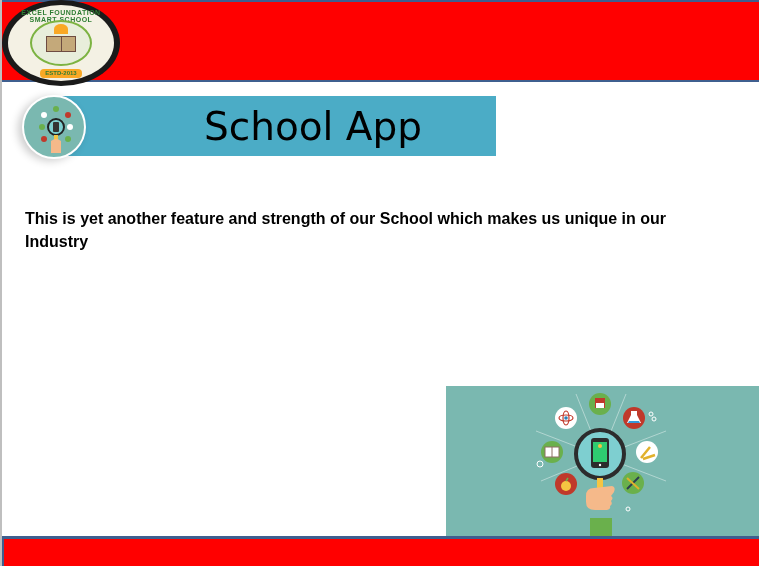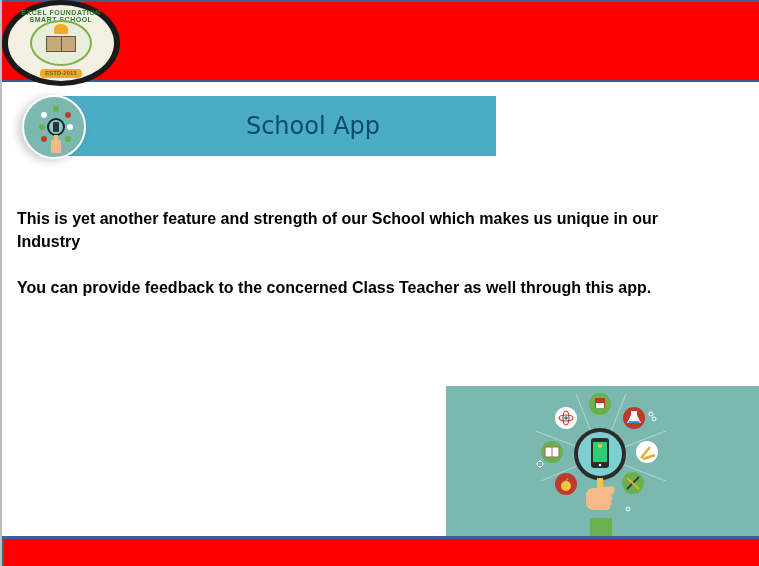--- a/index.html
+++ b/index.html
@@ -25,26 +25,26 @@
     .logo-book { position: absolute; left: 14px; top: 14px; width: 30px; height: 16px; background: #c4a97a;
       border: 1px solid #6d4c41; }
     .logo-book::after { content: ""; position: absolute; left: 14px; top: 0; width: 1px; height: 14px; background: #6d4c41; }
     .logo-sun { position: absolute; left: 22px; top: 2px; width: 14px; height: 10px; border-radius: 50% 50% 0 0;
       background: #f9a825; }
     .logo-estd { position: absolute; bottom: 3px; left: 32px; width: 42px; height: 9px; background: #f9a825;
       border-radius: 4px; font-size: 6px; color: #2e7d32; font-weight: bold; text-align: center; line-height: 9px; }
 
     .title-bar { position: absolute; left: 60px; top: 96px; width: 434px; height: 60px; background: #4bacc6; }
     .title-text { position: absolute; left: 0; top: 0; width: 100%; height: 100%; padding-left: 68px;
-      display: flex; align-items: center; justify-content: center; color: #0c4a6e; font-size: 24px;
+      display: flex; align-items: center; justify-content: center; color: #000000; font-size: 39px;
       font-family: "DejaVu Sans", sans-serif; }
     .title-circle { position: absolute; left: 20px; top: 95px; width: 64px; height: 64px; border-radius: 50%;
       background: #7ab8b0; border: 2px solid #ffffff; box-shadow: -4px 2px 8px rgba(0,0,0,0.2); overflow: hidden; }
 
-    .body-text { position: absolute; left: 15px; top: 207px; width: 700px; color: #000; font-weight: bold;
+    .body-text { position: absolute; left: 23px; top: 207px; width: 700px; color: #000; font-weight: bold;
       font-size: 16px; line-height: 23px; font-family: "Liberation Sans", sans-serif; }
     .para { margin-bottom: 23px; }
 
     .illustration { position: absolute; left: 444px; top: 386px; width: 315px; height: 150px; background: #7ab8b0; overflow: hidden; }
   </style>
 </head>
 <body>
 
 <div class="slide">
 
@@ -75,21 +75,20 @@
       <circle cx="44" cy="18" r="3" fill="#c0392b"></circle>
       <circle cx="18" cy="30" r="3" fill="#6ab04c"></circle>
       <circle cx="46" cy="30" r="3" fill="#fff"></circle>
       <circle cx="20" cy="42" r="3" fill="#c0392b"></circle>
       <circle cx="44" cy="42" r="3" fill="#6ab04c"></circle>
     </svg>
   </div>
 
   <div class="body-text">
     <p class="para">This is yet another feature and strength of our School which makes us unique in our Industry</p>
-    <p class="para">You can provide feedback to the concerned Class Teacher as well through this app.</p>
   </div>
 
   <div class="illustration">
     <svg width="315" height="150" viewBox="0 0 315 150">
       <g stroke="#ffffff" stroke-opacity="0.6" stroke-width="0.7" fill="none">
         <line x1="155" y1="70" x2="130" y2="8"></line>
         <line x1="155" y1="70" x2="180" y2="8"></line>
         <line x1="155" y1="70" x2="90" y2="45"></line>
         <line x1="155" y1="70" x2="220" y2="45"></line>
         <line x1="155" y1="70" x2="95" y2="95"></line>

